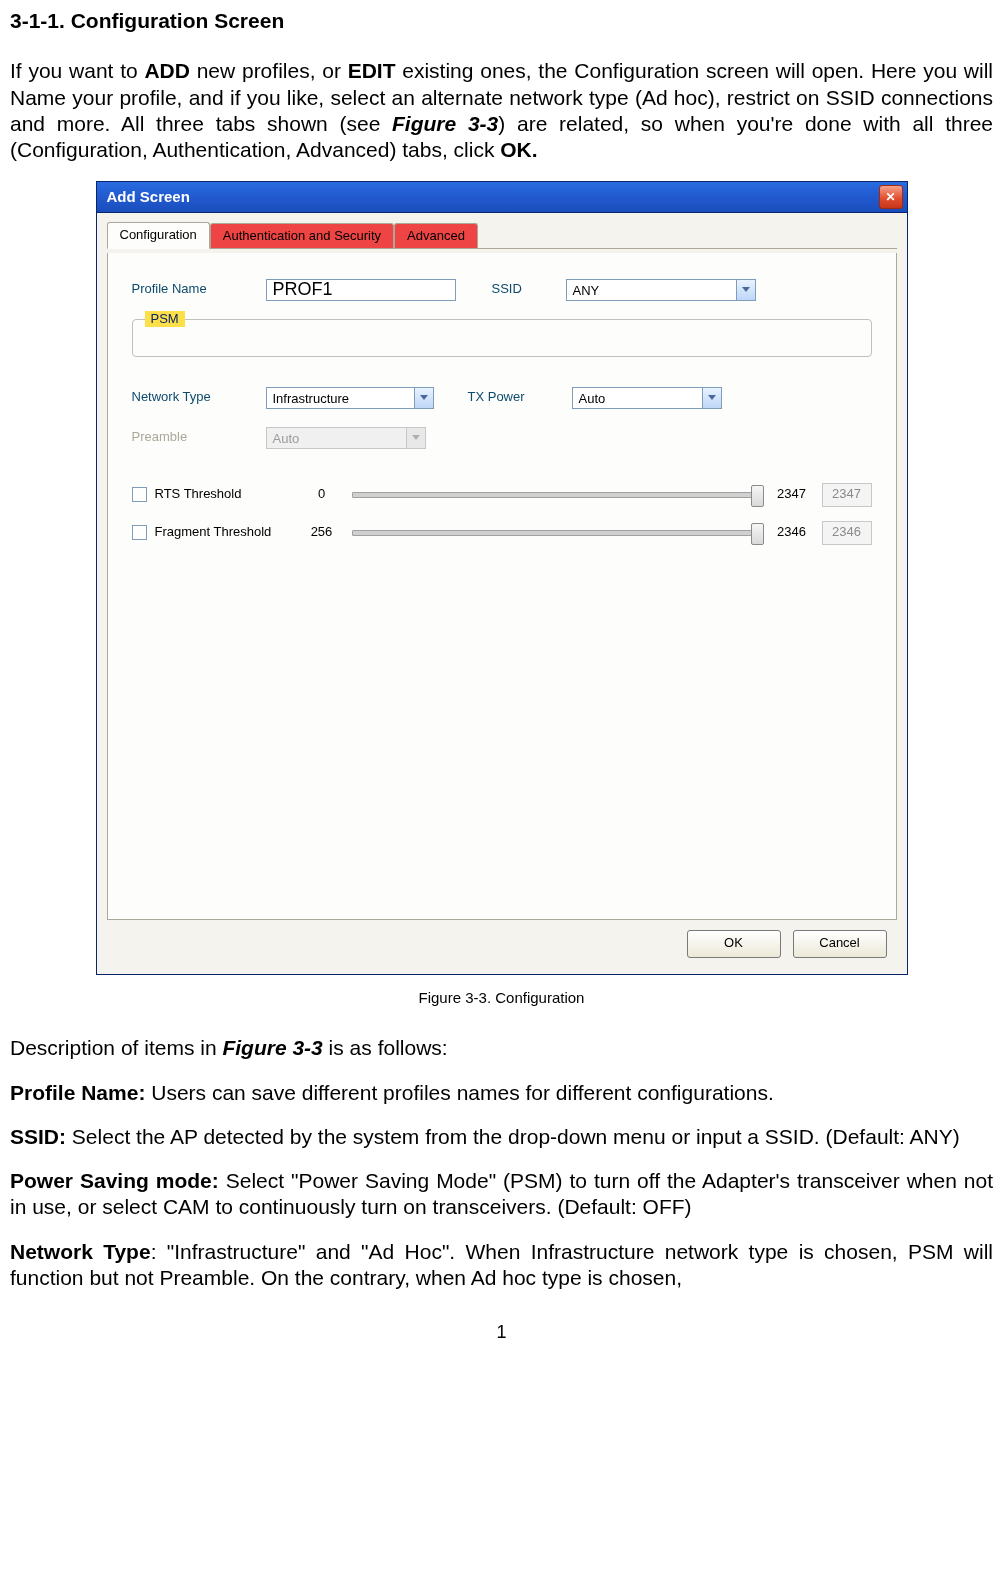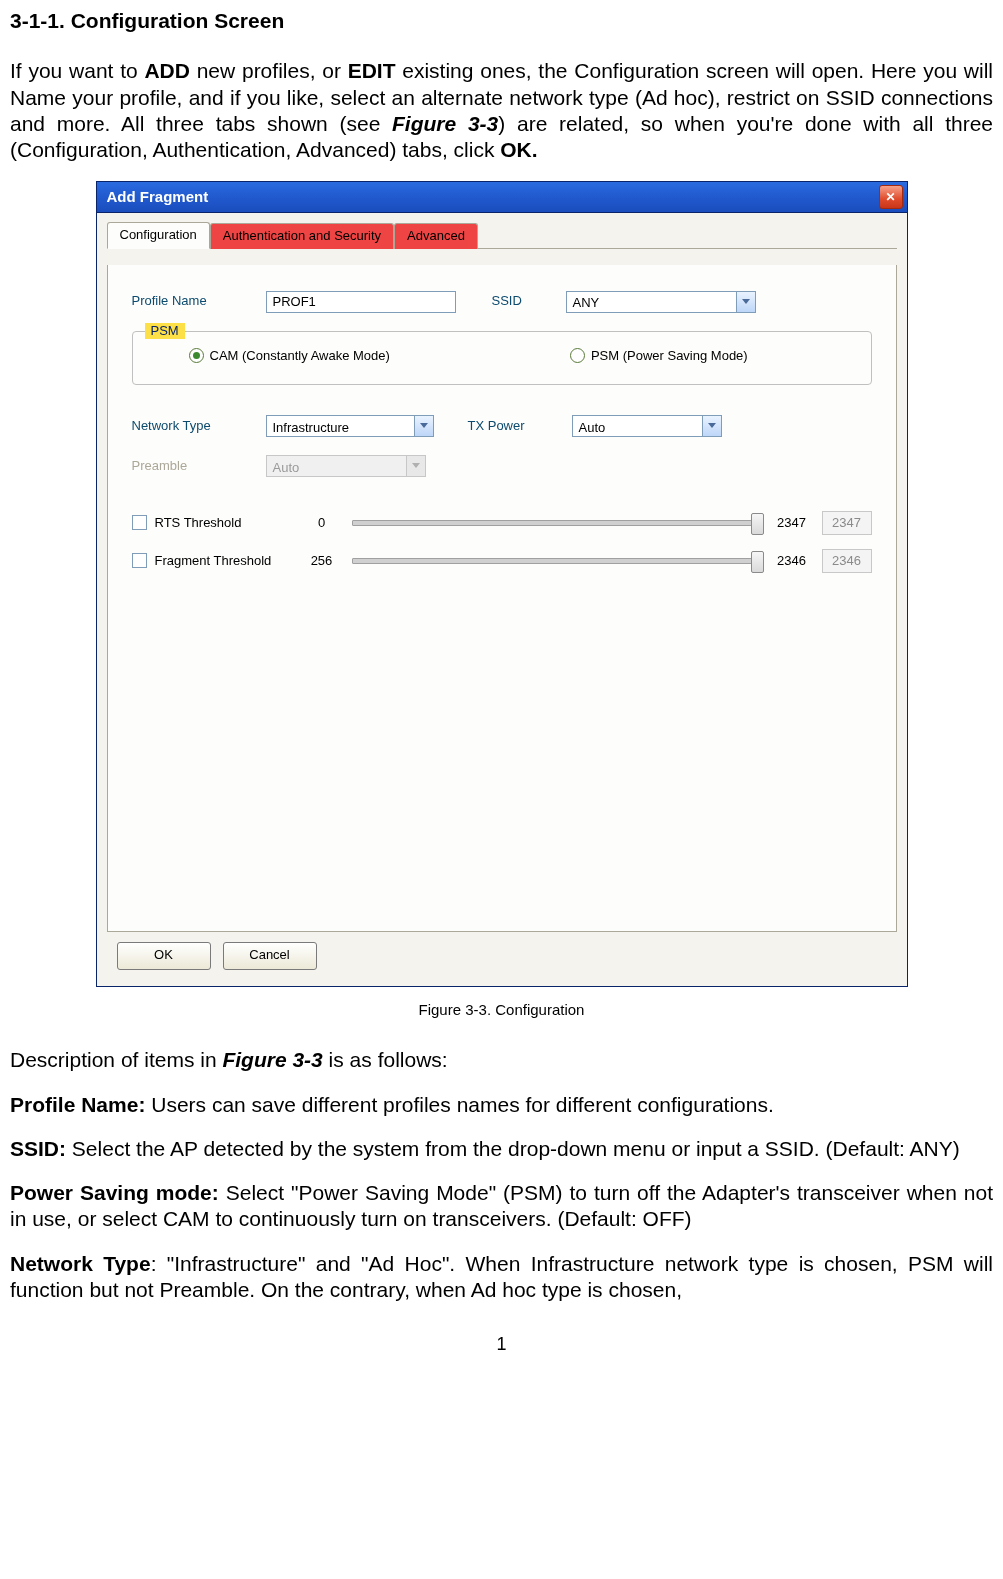--- a/index.html
+++ b/index.html
@@ -51,23 +51,23 @@
     display: flex; align-items:center; justify-content:center;
     color:#fff; font-weight:bold; font-size:12px;
     cursor: pointer;
   }
   .dialog-body {
     padding: 8px 10px 12px 10px;
     background: #f4f3ee;
   }
   .tabstrip {
     display:flex;
-    align-items: flex-end;
+    align-items: center;
     border-bottom: 1px solid #aca899;
-    margin-bottom: 16px;
+    margin-bottom: 4px;
   }
   .tab {
     padding: 4px 12px 4px 12px;
     border: 1px solid #aca899;
     border-bottom: none;
     background: #ef4444;
     margin-right: 0;
     font-size: 13px;
     position: relative;
     top: 1px;
@@ -88,21 +88,21 @@
     min-height: 520px;
     position: relative;
   }
   .form-row { display:flex; align-items:center; gap: 14px; margin-bottom: 18px; }
   .lbl { width: 120px; font-size:13px; color:#0c4a6e; }
   .lbl.disabled { color:#aca899; }
   .txt {
     height: 22px;
     border: 1px solid #7f9db9;
     background:#fff;
-    font-size:13px;
+    font-size:18px;
     padding: 1px 6px;
     box-sizing: border-box;
   }
   .combo {
     display:flex; align-items:flex-end;
     border:1px solid #7f9db9;
     background:#fff;
     height:22px;
     box-sizing:border-box;
   }
@@ -165,21 +165,21 @@
     position:absolute; top:-8px; width:11px; height:20px;
     background:linear-gradient(to bottom,#f6f6f6,#d9d9d9);
     border:1px solid #8a8a8a; border-radius:2px;
   }
   .valbox {
     width:48px; height:22px; border:1px solid #c8c8c8;
     background:#f4f4f4; color:#8a8a8a; font-size:13px;
     display:flex; align-items:center; justify-content:center;
   }
   .btnbar {
-    display:flex; justify-content:flex-start; gap:12px;
+    display:flex; justify-content:flex-end; gap:12px;
     padding: 10px 10px 4px 10px;
   }
   .winbtn {
     min-width: 92px; height:26px;
     border:1px solid #7a7a7a;
     border-radius:3px;
     background: linear-gradient(to bottom,#ffffff,#ece9d8);
     font-size:13px;
     display:flex; align-items:center; justify-content:center;
     cursor:pointer;
@@ -189,21 +189,21 @@
 <body>
 
 <div class="heading">3-1-1. Configuration Screen</div>
 
 <div class="para">
   <span>If you want to </span><b>ADD</b><span> new profiles, or </span><b>EDIT</b><span> existing ones, the Configuration screen will open. Here you will Name your profile, and if you like, select an alternate network type (Ad hoc), restrict on SSID connections and more. All three tabs shown (see </span><b class="italic">Figure 3-3</b><span>) are related, so when you're done with all three (Configuration, Authentication, Advanced) tabs, click </span><b>OK.</b>
 </div>
 
 <div class="dialog">
   <div class="titlebar">
-    <span>Add Fragment</span>
+    <span>Add Screen</span>
     <div class="close-btn">
       <span>✕</span>
     </div>
   </div>
   <div class="dialog-body">
     <div class="tabstrip">
       <div class="tab active">Configuration</div>
       <div class="tab">Authentication and Security</div>
       <div class="tab">Advanced</div>
     </div>
@@ -216,30 +216,20 @@
         <div class="combo" style="width:190px">
           <span class="cval">ANY</span>
           <div class="cbtn">
               <div class="chev"></div>
             </div>
         </div>
       </div>
 
       <div class="groupbox">
         <span class="groupbox-legend">PSM</span>
-        <div class="radio-row">
-          <div class="radio checked">
-            <span class="dot"></span>
-            <span>CAM (Constantly Awake Mode)</span>
-          </div>
-          <div class="radio">
-            <span class="dot"></span>
-            <span>PSM (Power Saving Mode)</span>
-          </div>
-        </div>
       </div>
 
       <div class="form-row">
         <span class="lbl">Network Type</span>
         <div class="combo" style="width:168px">
           <span class="cval">Infrastructure</span>
           <div class="cbtn">
               <div class="chev"></div>
             </div>
         </div>

